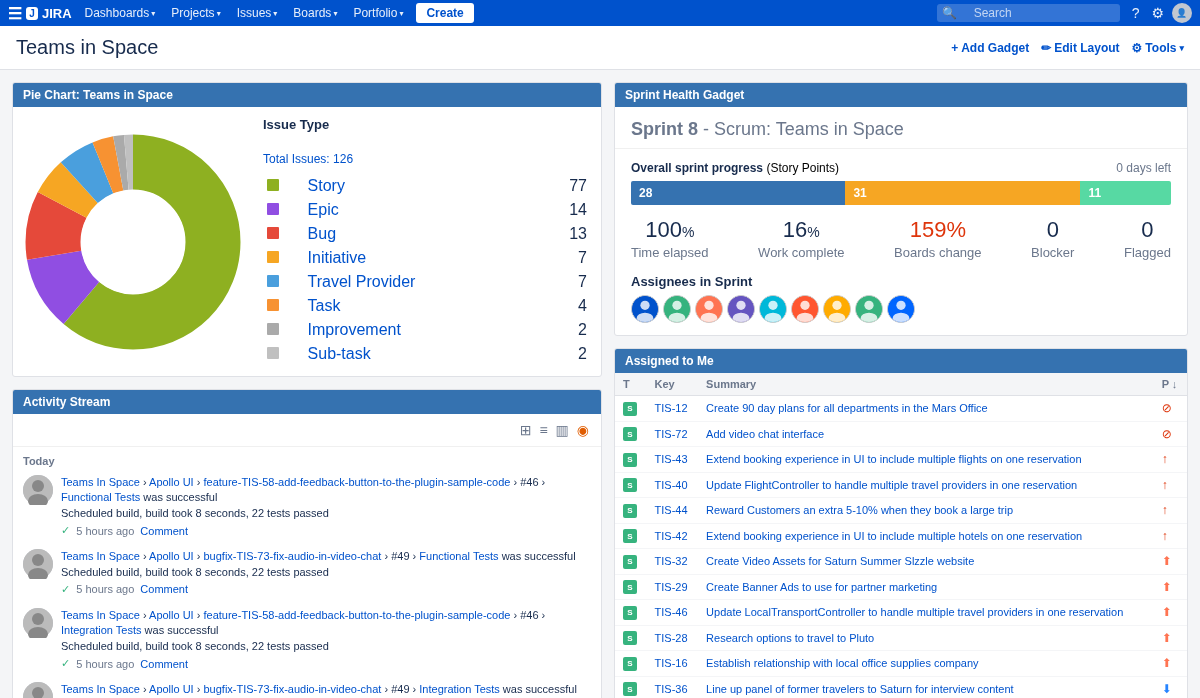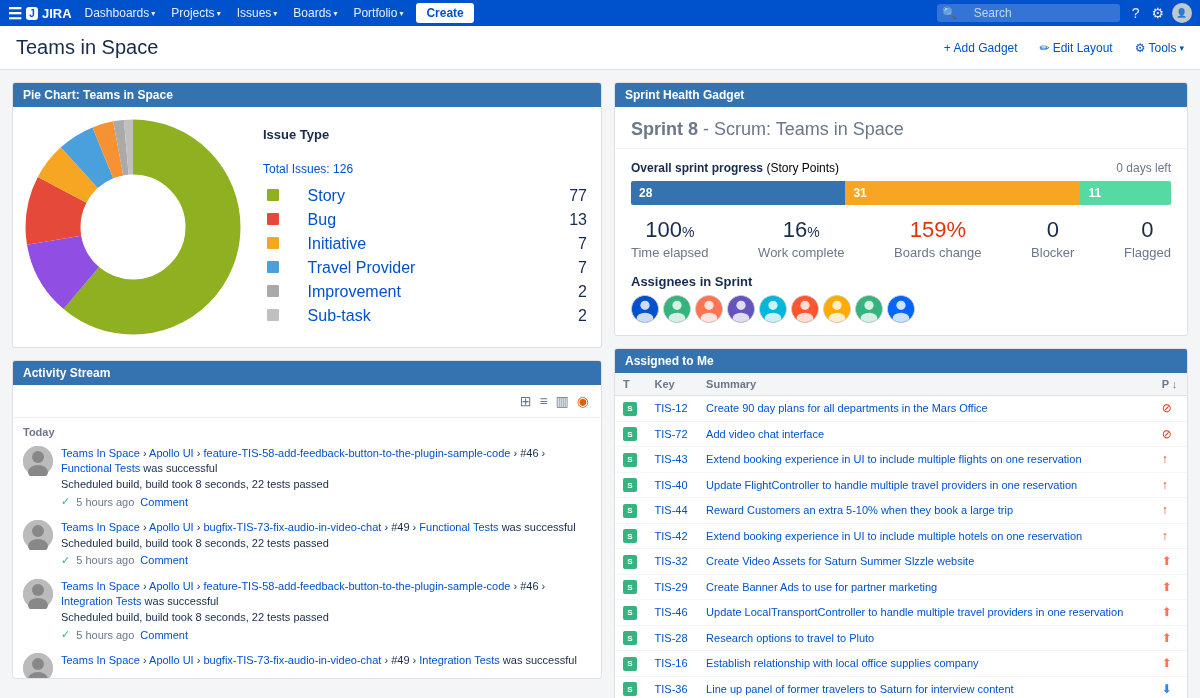--- a/index.html
+++ b/index.html
@@ -22,21 +22,21 @@
     .create-btn { background: white; color: #0052cc; font-weight: 600; font-size: 12px; padding: 3px 10px; border-radius: 3px; cursor: pointer; border: none; margin-left: 4px; }
     .search-box { margin-left: auto; display: flex; align-items: center; background: rgba(255,255,255,0.2); border-radius: 3px; padding: 2px 6px; gap: 4px; }
     .search-box input { background: transparent; border: none; outline: none; color: white; font-size: 12px; width: 140px; margin-left: 12px; }
     .search-box input::placeholder { color: rgba(255,255,255,0.7); }
     .nav-icons { display: flex; align-items: center; gap: 4px; margin-left: 6px; }
     .nav-icon-btn { color: rgba(255,255,255,0.9); font-size: 14px; cursor: pointer; padding: 2px 4px; }
 
     
     .page-header { background: white; padding: 10px 16px; display: flex; align-items: center; border-bottom: 1px solid #dfe1e6; }
     .page-title { font-size: 20px; font-weight: 400; color: #172b4d; flex: 1; }
-    .page-actions { display: flex; gap: 22px; align-items: center; }
+    .page-actions { display: flex; gap: 12px; align-items: center; font-weight: bold; }
     .page-action-btn { font-size: 12px; color: #0052cc; cursor: pointer; display: flex; align-items: center; gap: 3px; }
 
     
     .main-content { display: flex; gap: 12px; padding: 12px; }
     .left-col { flex: 0 0 590px; display: flex; flex-direction: column; gap: 12px; }
     .right-col { flex: 1; display: flex; flex-direction: column; gap: 12px; }
 
     
     .gadget { background: white; border: 1px solid #dfe1e6; border-radius: 3px; overflow: hidden; }
     .gadget-header { background: #3572b0; color: white; padding: 5px 10px; font-size: 12px; font-weight: 600; }
@@ -196,33 +196,43 @@
             <span style="color:#0052cc;">126</span>
           </div>
           <table class="legend-table">
             <tbody id="legend-tbody">
                 <tr>
     <td><span class="legend-swatch" style="background:#8eb021;"></span></td>
     <td><span class="legend-label">Story</span></td>
     <td class="legend-count">77</td>
   </tr>
                 <tr>
+    <td><span class="legend-swatch" style="background:#904ee2;"></span></td>
+    <td><span class="legend-label">Epic</span></td>
+    <td class="legend-count">14</td>
+  </tr>
+                <tr>
     <td><span class="legend-swatch" style="background:#e5493a;"></span></td>
     <td><span class="legend-label">Bug</span></td>
     <td class="legend-count">13</td>
   </tr>
                 <tr>
     <td><span class="legend-swatch" style="background:#f6a623;"></span></td>
     <td><span class="legend-label">Initiative</span></td>
     <td class="legend-count">7</td>
   </tr>
                 <tr>
     <td><span class="legend-swatch" style="background:#4a9fdd;"></span></td>
     <td><span class="legend-label">Travel Provider</span></td>
     <td class="legend-count">7</td>
+  </tr>
+                <tr>
+    <td><span class="legend-swatch" style="background:#f79232;"></span></td>
+    <td><span class="legend-label">Task</span></td>
+    <td class="legend-count">4</td>
   </tr>
                 <tr>
     <td><span class="legend-swatch" style="background:#aaa;"></span></td>
     <td><span class="legend-label">Improvement</span></td>
     <td class="legend-count">2</td>
   </tr>
                 <tr>
     <td><span class="legend-swatch" style="background:#c0c0c0;"></span></td>
     <td><span class="legend-label">Sub-task</span></td>
     <td class="legend-count">2</td>

